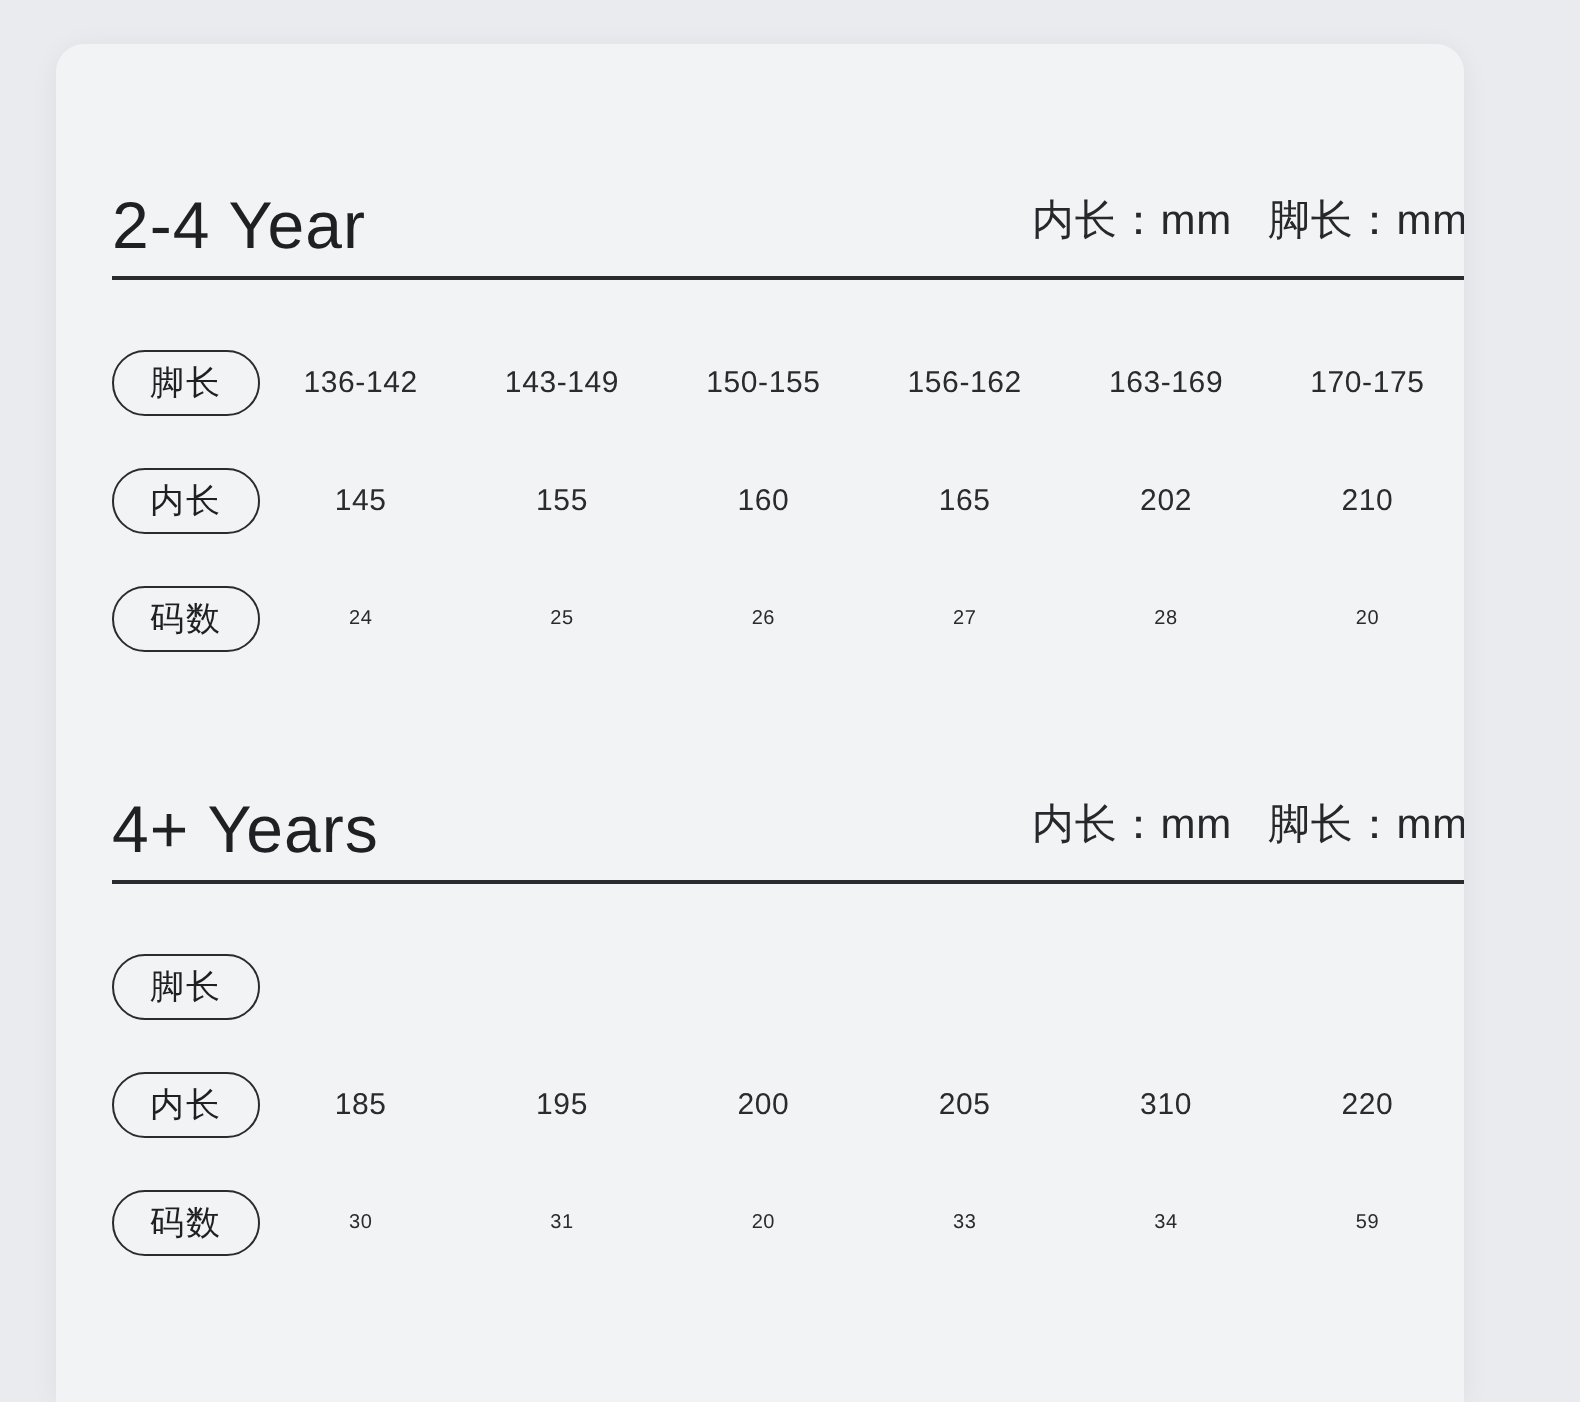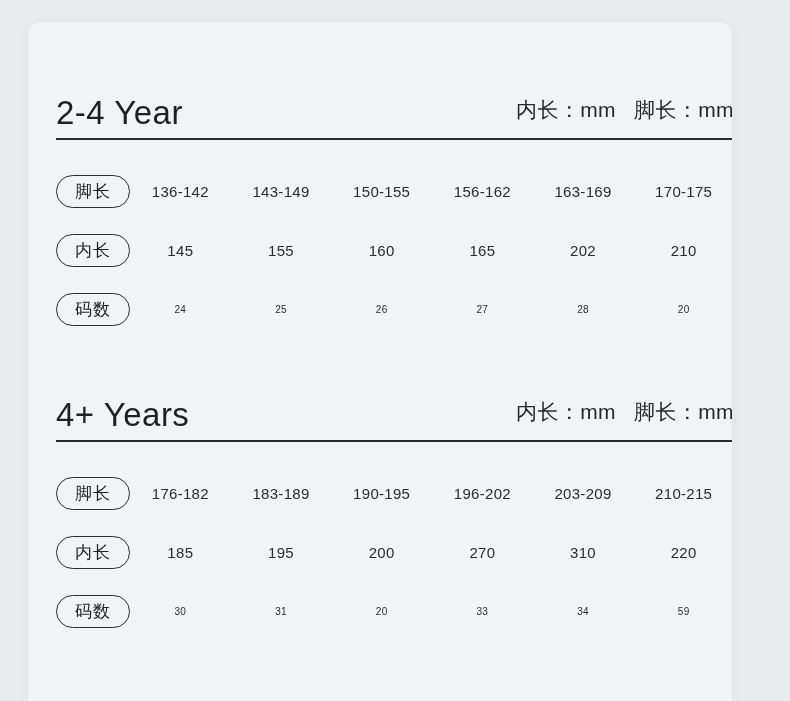--- a/index.html
+++ b/index.html
@@ -160,37 +160,29 @@
       <div class="unit-group">
         <span class="unit-item">内长：mm</span>
         <span class="unit-item">脚长：mm</span>
       </div>
     </div>
     <div class="rule"></div>
     <div class="table">
 
       <div class="row">
         <div class="row-label">脚长</div>
-        <div class="cells">
-          <div class="cell">176-182</div>
-          <div class="cell">183-189</div>
-          <div class="cell">190-195</div>
-          <div class="cell">196-202</div>
-          <div class="cell">203-209</div>
-          <div class="cell">210-215</div>
-        </div>
       </div>
 
       <div class="row">
         <div class="row-label">内长</div>
         <div class="cells">
           <div class="cell">185</div>
           <div class="cell">195</div>
           <div class="cell">200</div>
-          <div class="cell">270</div>
+          <div class="cell">205</div>
           <div class="cell">310</div>
           <div class="cell">220</div>
         </div>
       </div>
 
       <div class="row">
         <div class="row-label">码数</div>
         <div class="cells">
           <div class="cell size-cell">30</div>
           <div class="cell size-cell">31</div>

